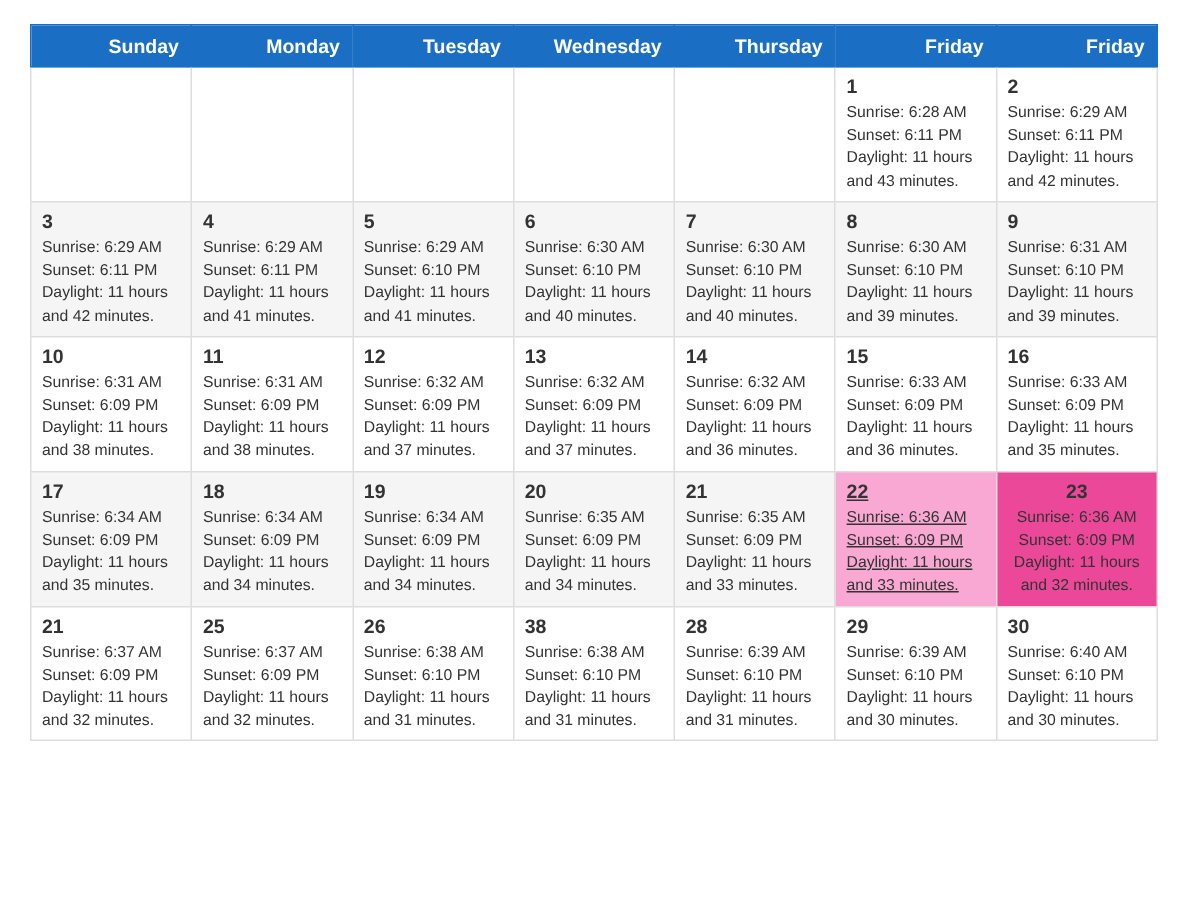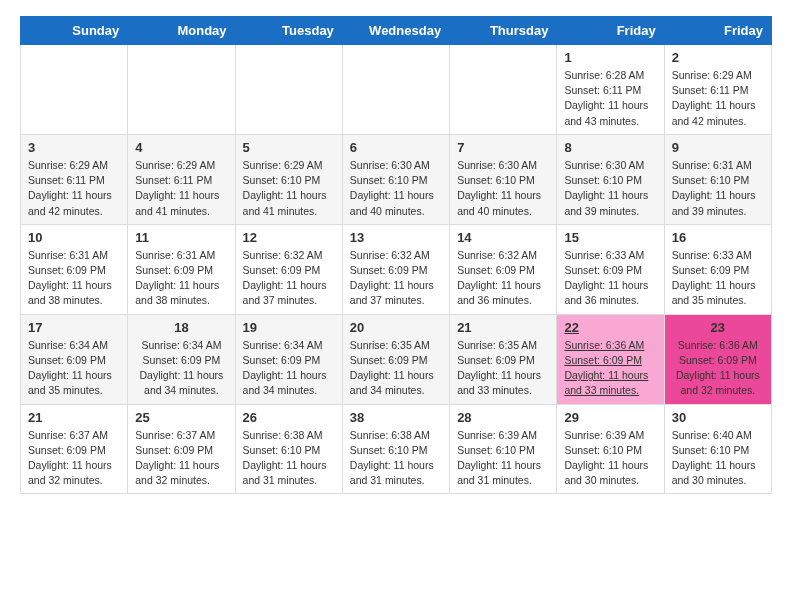--- a/index.html
+++ b/index.html
@@ -181,21 +181,21 @@
           <td>
             <span class="day-num">16</span>
             <div class="day-info">Sunrise: 6:33 AM<br>Sunset: 6:09 PM<br>Daylight: 11 hours and 35 minutes.</div>
           </td>
         </tr>
         <tr style="background: rgb(245, 245, 245);">
           <td style="background: rgb(245, 245, 245);">
             <span class="day-num">17</span>
             <div class="day-info">Sunrise: 6:34 AM<br>Sunset: 6:09 PM<br>Daylight: 11 hours and 35 minutes.</div>
           </td>
-          <td style="background: rgb(245, 245, 245); text-align: center;">
+          <td style="background: rgb(245, 245, 245);">
             <span class="day-num">18</span>
             <div class="day-info">Sunrise: 6:34 AM<br>Sunset: 6:09 PM<br>Daylight: 11 hours and 34 minutes.</div>
           </td>
           <td style="background: rgb(245, 245, 245);">
             <span class="day-num">19</span>
             <div class="day-info">Sunrise: 6:34 AM<br>Sunset: 6:09 PM<br>Daylight: 11 hours and 34 minutes.</div>
           </td>
           <td style="background: rgb(245, 245, 245);">
             <span class="day-num">20</span>
             <div class="day-info">Sunrise: 6:35 AM<br>Sunset: 6:09 PM<br>Daylight: 11 hours and 34 minutes.</div>

